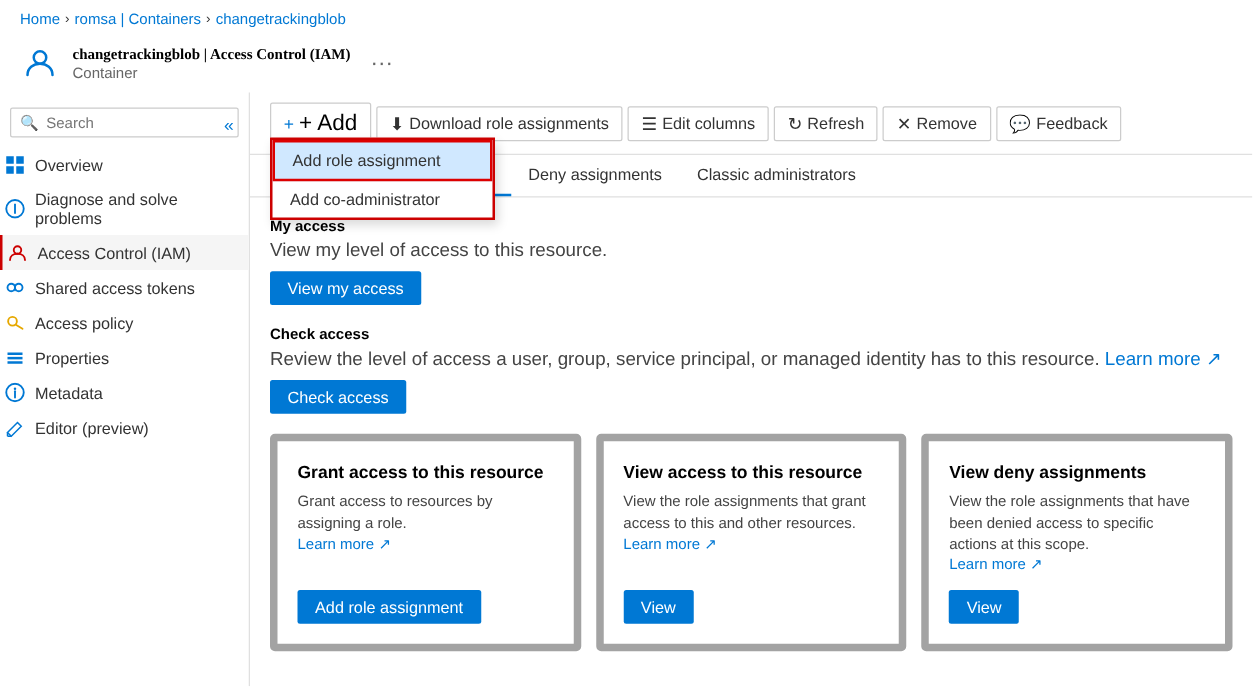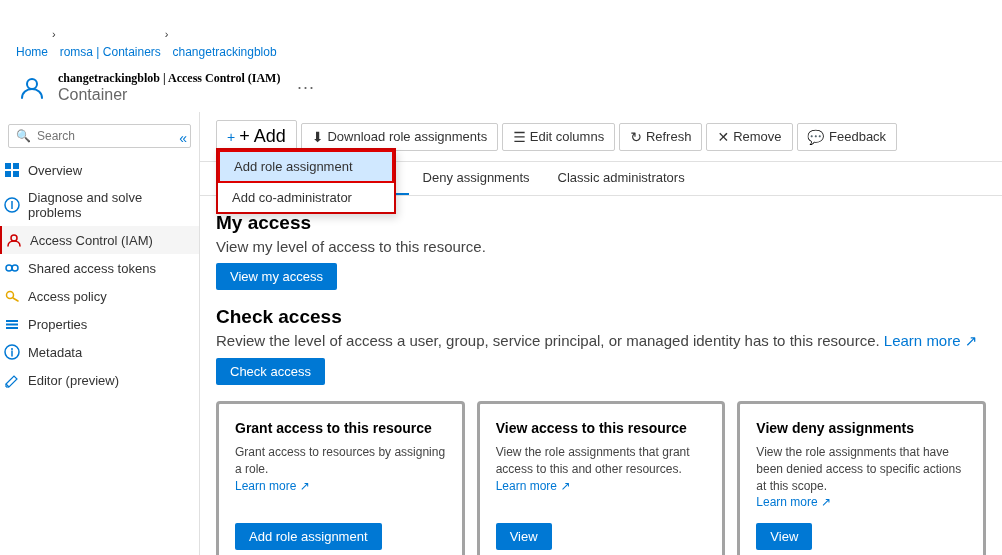--- a/index.html
+++ b/index.html
@@ -1,29 +1,29 @@
 <!DOCTYPE html>
 <html><head>
   <meta charset="utf-8">
   <style>
     * { box-sizing: border-box; margin: 0; padding: 0; }
     body { font-family: 'Segoe UI', Arial, sans-serif; font-size: 13px; color: #333; background: #fff; overflow: hidden; }
 
     
     .breadcrumb { padding: 8px 16px; font-size: 12px; color: #0078d4; display: flex; align-items: center; gap: 4px; }
     .breadcrumb span { color: #333; }
-    .breadcrumb a { color: #0078d4; text-decoration: none; margin-top: 37px; }
+    .breadcrumb a { color: #0078d4; text-decoration: none; }
     .breadcrumb-sep { color: #666; font-size: 11px; }
 
     
     .page-header { padding: 4px 16px 8px; display: flex; align-items: center; gap: 10px; }
     .page-header-icon { width: 32px; height: 32px; display: flex; align-items: center; justify-content: center; }
     .page-header-icon svg { width: 28px; height: 28px; }
     .page-header-text h1 { font-size: 12px; font-weight: 600; color: #000; font-family: Liberation Serif, serif; }
-    .page-header-text .subtitle { font-size: 16px; color: #666; }
+    .page-header-text .subtitle { font-size: 12px; color: #666; }
     .ellipsis-btn { font-size: 18px; color: #666; cursor: pointer; padding: 2px 6px; border-radius: 2px; }
 
     
     .main-layout { display: flex; height: calc(555px - 80px); }
 
     
     .sidebar { width: 200px; min-width: 200px; border-right: 1px solid #e0e0e0; overflow-y: auto; padding: 8px 0; position: relative; }
     .sidebar-search { margin: 4px 8px 8px; position: relative; }
     .sidebar-search input { width: 100%; padding: 4px 8px 4px 28px; border: 1px solid #ccc; border-radius: 2px; font-size: 12px; }
     .sidebar-search-icon { position: absolute; left: 8px; top: 5px; color: #666; font-size: 12px; }
@@ -51,29 +51,29 @@
     
     .tabs { display: flex; gap: 0; padding: 0 16px; border-bottom: 1px solid #e0e0e0; }
     .tab { padding: 8px 14px; cursor: pointer; font-size: 13px; color: #333; border-bottom: 2px solid transparent; }
     .tab.active { border-bottom: 2px solid #0078d4; color: #0078d4; font-weight: 500; }
 
     
     .main-content { padding: 16px 16px; }
 
     
     .section { margin-bottom: 16px; }
-    .section-title { font-size: 19px; font-weight: 600; color: #000; margin-bottom: 4px; }
+    .section-title { font-size: 12px; font-weight: 600; color: #000; margin-bottom: 4px; }
     .section-desc { font-size: 15px; color: #444; margin-bottom: 8px; }
     .section-desc a { color: #0078d4; text-decoration: none; }
 
     .blue-btn { background: #0078d4; color: #ffffff; border: none; padding: 6px 14px; border-radius: 2px; cursor: pointer; font-size: 13px; }
 
     
     .cards-row { display: flex; gap: 12px; margin-top: 8px; }
-    .card { flex: 1; border: 3px solid #a3a3a3; border-radius: 4px; padding: 16px; display: flex; flex-direction: column; justify-content: space-between; min-height: 160px; }
+    .card { flex: 1; border: 6px solid #a3a3a3; border-radius: 4px; padding: 16px; display: flex; flex-direction: column; justify-content: space-between; min-height: 160px; }
     .card-title { font-size: 14px; font-weight: 600; color: #000; margin-bottom: 8px; }
     .card-desc { font-size: 12px; color: #444; line-height: 1.4; flex: 1; }
     .card-desc a { color: #0078d4; text-decoration: none; }
     .card-footer { margin-top: 12px; }
 
     
     .red-border { border: 2px solid #cc0000 !important; }
 
     
     .sidebar-item.active-iam { background: #f5f5f5; border-left: 2px solid #cc0000; }

